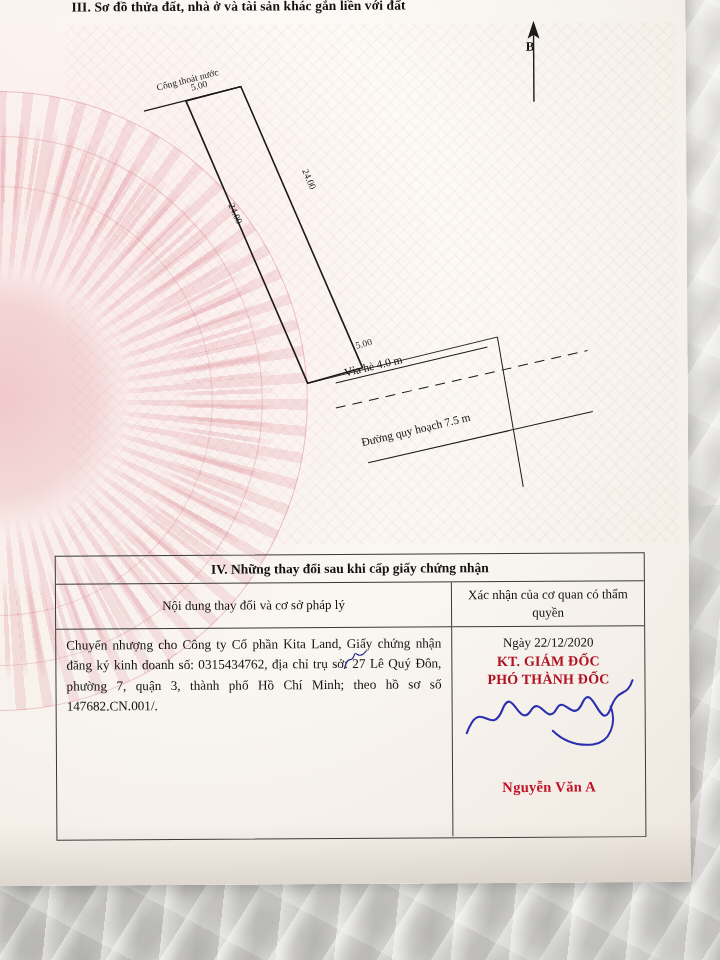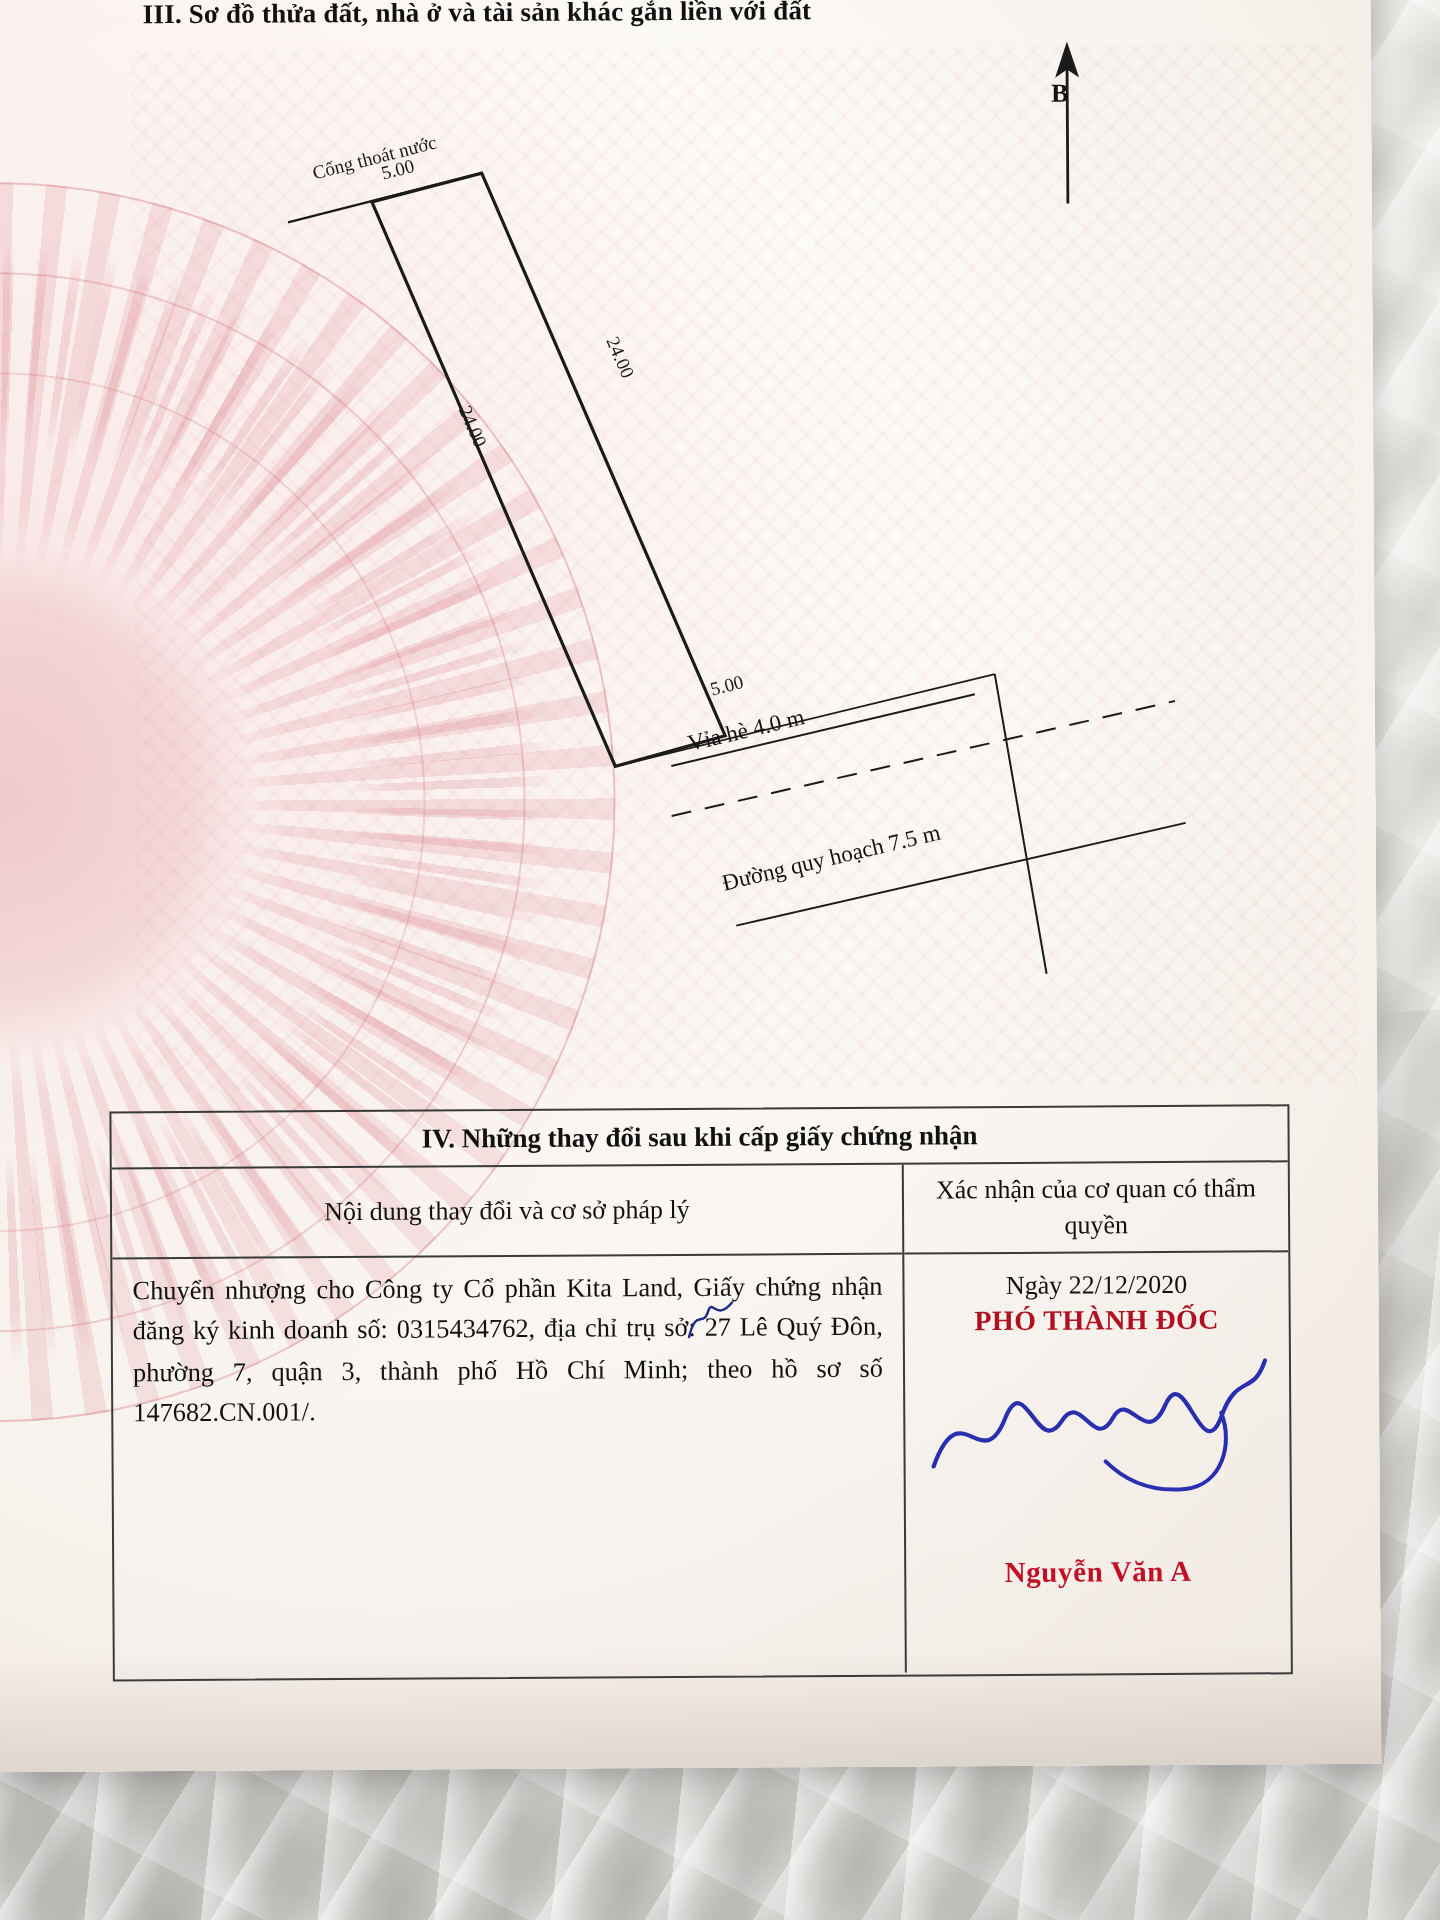--- a/index.html
+++ b/index.html
@@ -358,20 +358,21 @@
           <div class="colhead">Nội dung thay đổi và cơ sở pháp lý</div>
           <div class="body-left">Chuyển nhượng cho Công ty Cổ phần Kita Land, Giấy chứng nhận đăng ký kinh doanh số: 0315434762, địa chỉ trụ sở: 27 Lê Quý Đôn, phường 7, quận 3, thành phố Hồ Chí Minh; theo hồ sơ số 147682.CN.001/.</div>
           <svg class="ink-mark" viewBox="0 0 26 22">
             <path d="M2,20 C6,4 9,16 12,6 C14,1 16,12 24,2" fill="none" stroke="#1c2b8a" stroke-width="1.2"></path>
           </svg>
         </div>
         <div class="col-right">
           <div class="colhead">Xác nhận của cơ quan có thẩm quyền</div>
           <div class="body-right">
             <div class="date-line">Ngày 22/12/2020</div>
+            <div class="kt-line">KT. GIÁM ĐỐC</div>
             <div class="kt-line">PHÓ THÀNH ĐỐC</div>
 
             <svg class="signature" viewBox="0 0 180 90">
               <path d="M6,64 C20,26 30,70 42,40 C52,16 58,60 70,42 C80,26 86,58 96,40
                        C104,26 112,56 122,34 C132,12 140,66 150,40
                        C158,18 166,30 172,12" fill="none" stroke="#2a2fb0" stroke-width="2.1" stroke-linecap="round"></path>
               <path d="M150,38 C156,54 150,74 132,76 C112,78 100,70 92,62" fill="none" stroke="#2a2fb0" stroke-width="2" stroke-linecap="round"></path>
             </svg>
 
             <div class="signer">Nguyễn Văn A</div>

